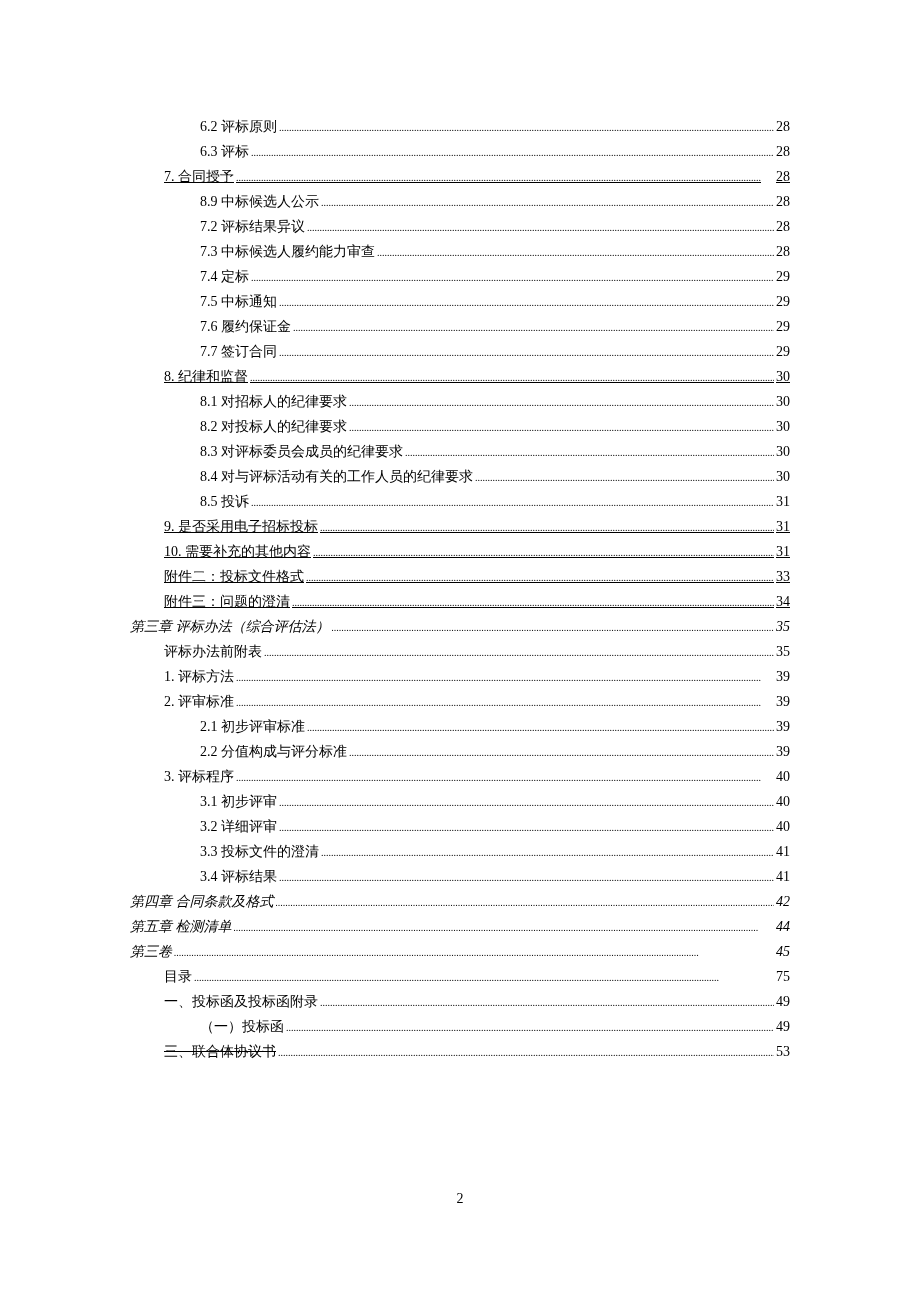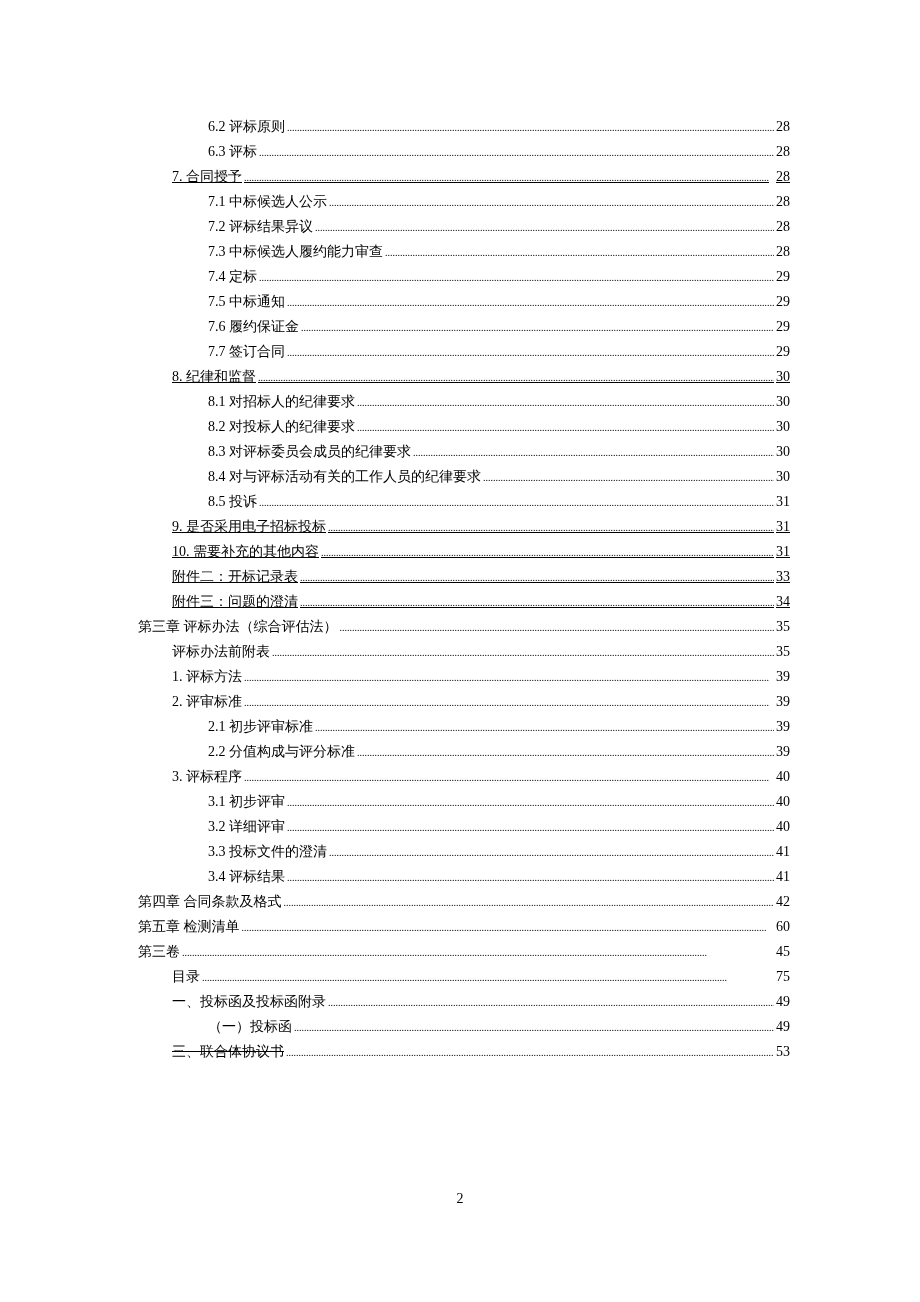--- a/index.html
+++ b/index.html
@@ -13,40 +13,39 @@
     position: relative;
   }
   .page {
     padding: 115px 130px 0 130px;
   }
   .toc-line {
     display: flex;
     align-items: baseline;
     line-height: 24px;
     white-space: nowrap;
-    margin-left: 8px;
   }
   .toc-label {
     flex: 0 0 auto;
   }
   .toc-dots {
     flex: 1 1 auto;
     overflow: hidden;
     letter-spacing: 2px;
     margin: 0 2px;
   }
   .toc-dots::after {
     content: "..................................................................................................................................................................................................................";
     font-size: 10px;
     letter-spacing: 0;
   }
   .toc-page {
     flex: 0 0 auto;
   }
-  .indent-0 { padding-left: 0; }
+  .indent-0 { padding-left: 0; font-style: italic; }
   .indent-1 { padding-left: 34px; }
   .indent-2 { padding-left: 34px; text-decoration: underline; }
   .indent-3 { padding-left: 70px; }
   .strike { text-decoration: line-through; }
   .page-num {
     position: absolute;
     bottom: 95px;
     width: 100%;
     text-align: center;
     font-size: 14px;
@@ -67,21 +66,21 @@
         <span class="toc-label">6.3 评标</span>
         <span class="toc-dots"></span>
         <span class="toc-page">28</span>
       </div>
       <div class="toc-line indent-2">
         <span class="toc-label">7. 合同授予</span>
         <span class="toc-dots"></span>
         <span class="toc-page">28</span>
       </div>
       <div class="toc-line indent-3">
-        <span class="toc-label">7.1 中标候选人公示</span>
+        <span class="toc-label">8.9 中标候选人公示</span>
         <span class="toc-dots"></span>
         <span class="toc-page">28</span>
       </div>
       <div class="toc-line indent-3">
         <span class="toc-label">7.2 评标结果异议</span>
         <span class="toc-dots"></span>
         <span class="toc-page">28</span>
       </div>
       <div class="toc-line indent-3">
         <span class="toc-label">7.3 中标候选人履约能力审查</span>
@@ -142,21 +141,21 @@
         <span class="toc-label">9. 是否采用电子招标投标</span>
         <span class="toc-dots"></span>
         <span class="toc-page">31</span>
       </div>
       <div class="toc-line indent-2">
         <span class="toc-label">10. 需要补充的其他内容</span>
         <span class="toc-dots"></span>
         <span class="toc-page">31</span>
       </div>
       <div class="toc-line indent-2">
-        <span class="toc-label">附件二：开标记录表</span>
+        <span class="toc-label">附件二：投标文件格式</span>
         <span class="toc-dots"></span>
         <span class="toc-page">33</span>
       </div>
       <div class="toc-line indent-2">
         <span class="toc-label">附件三：问题的澄清</span>
         <span class="toc-dots"></span>
         <span class="toc-page">34</span>
       </div>
       <div class="toc-line indent-0">
         <span class="toc-label">第三章 评标办法（综合评估法）</span>
@@ -214,21 +213,21 @@
         <span class="toc-page">41</span>
       </div>
       <div class="toc-line indent-0">
         <span class="toc-label">第四章 合同条款及格式</span>
         <span class="toc-dots"></span>
         <span class="toc-page">42</span>
       </div>
       <div class="toc-line indent-0">
         <span class="toc-label">第五章 检测清单</span>
         <span class="toc-dots"></span>
-        <span class="toc-page">60</span>
+        <span class="toc-page">44</span>
       </div>
       <div class="toc-line indent-0">
         <span class="toc-label">第三卷</span>
         <span class="toc-dots"></span>
         <span class="toc-page">45</span>
       </div>
       <div class="toc-line indent-1">
         <span class="toc-label">目录</span>
         <span class="toc-dots"></span>
         <span class="toc-page">75</span>

